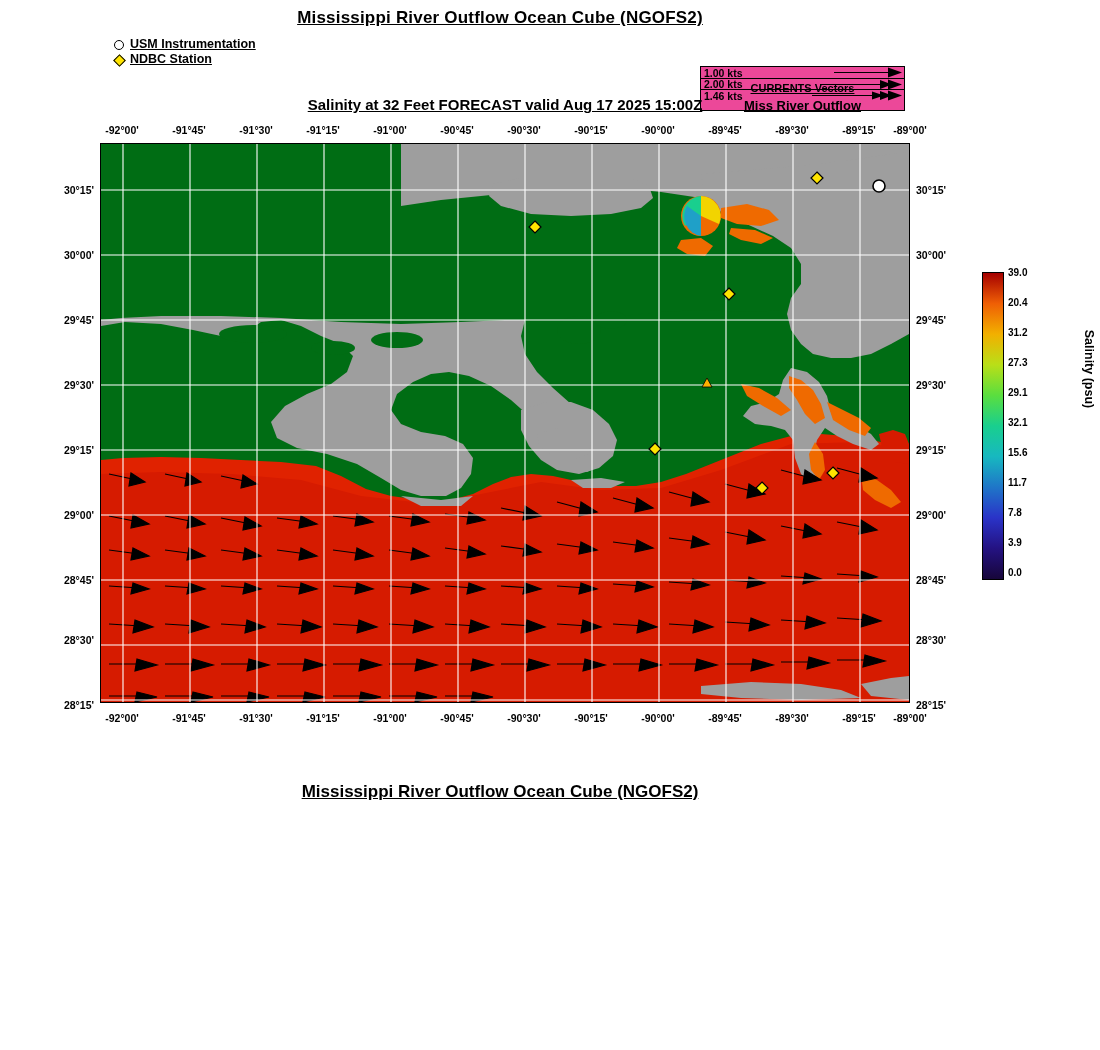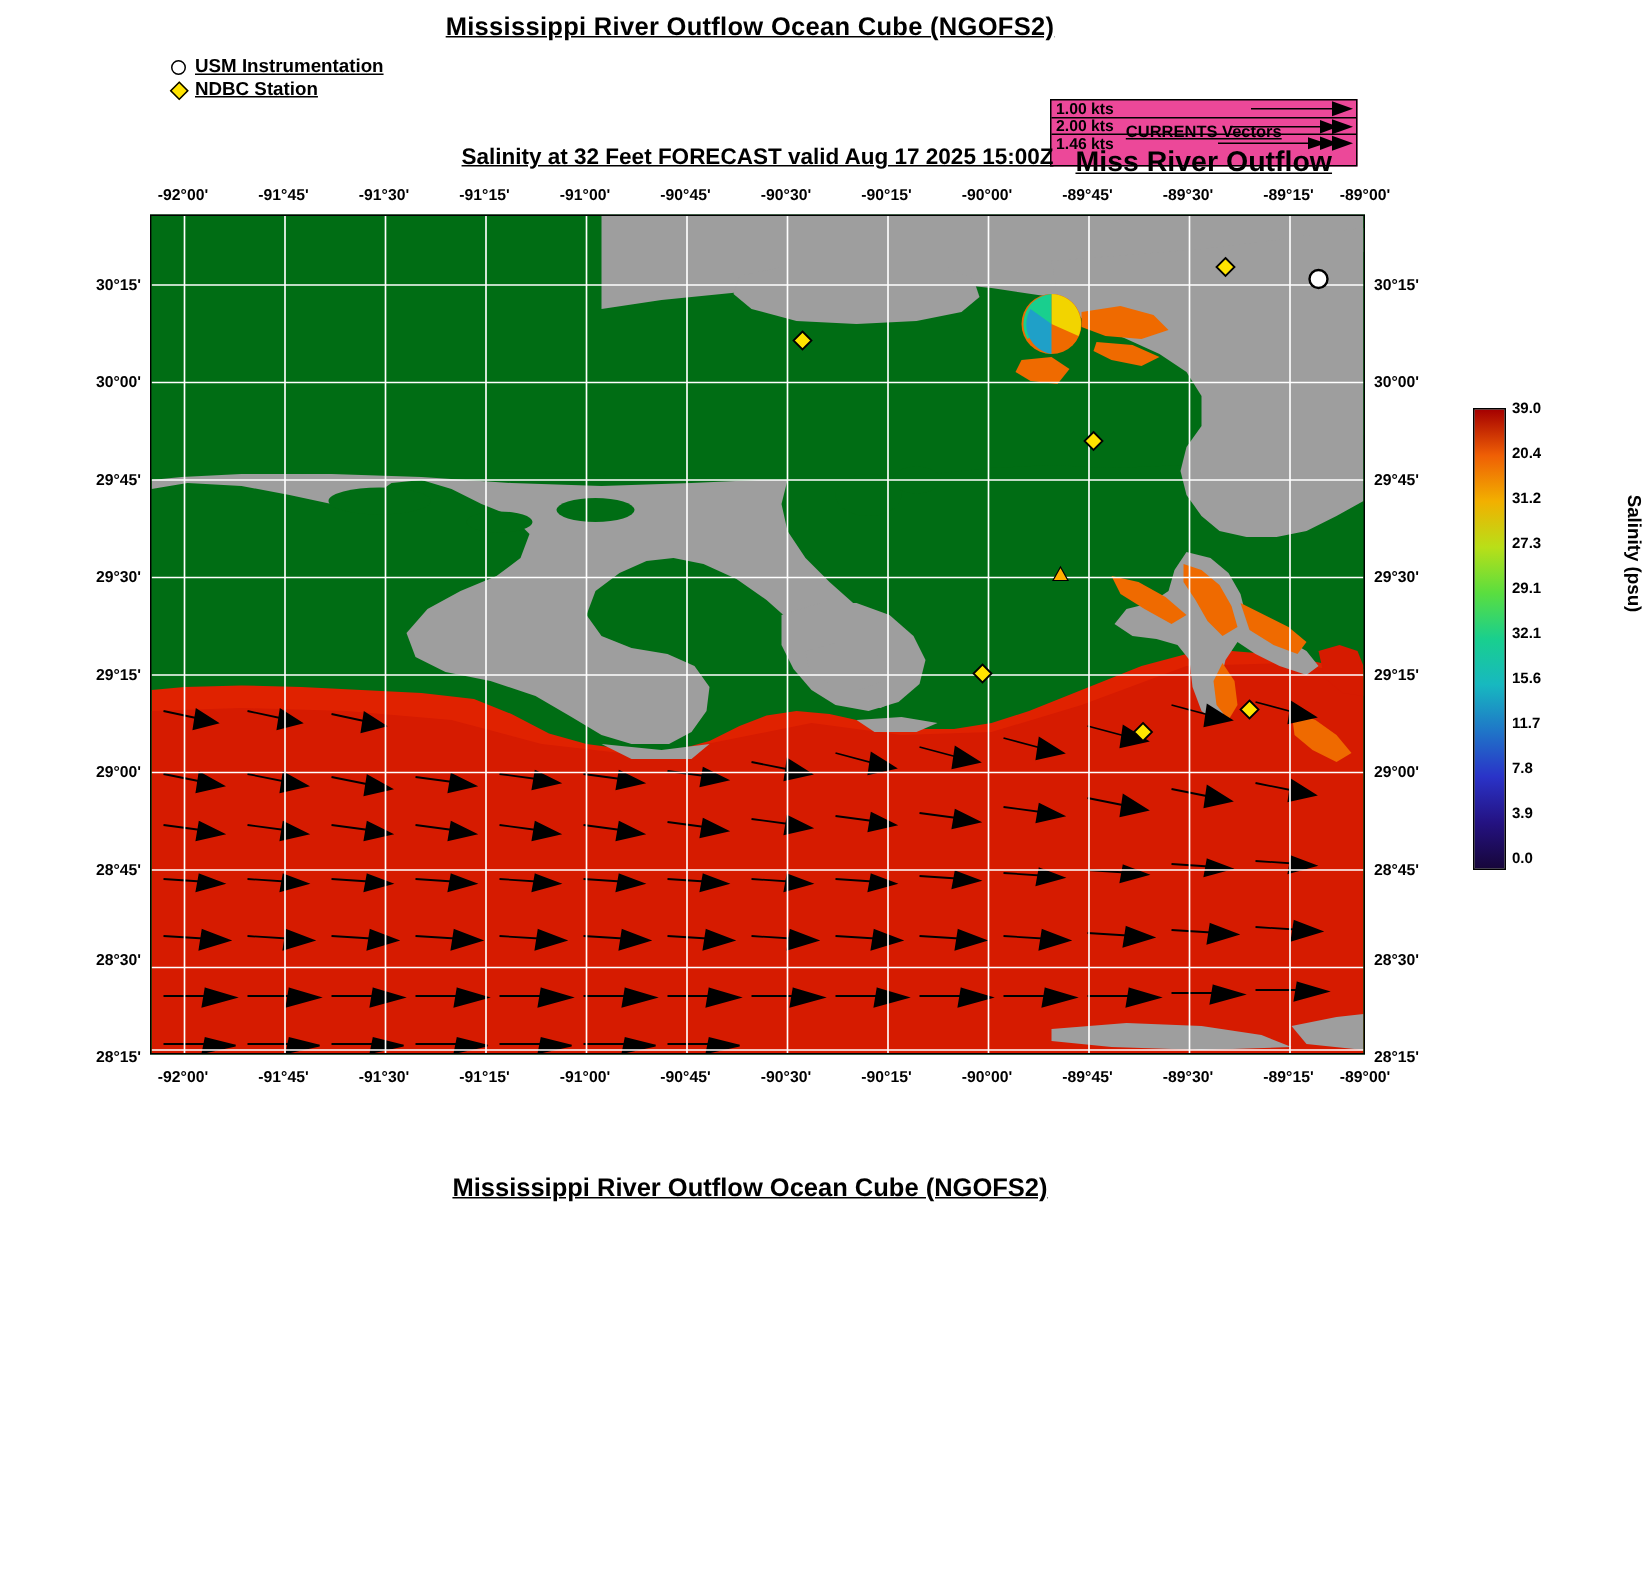--- a/index.html
+++ b/index.html
@@ -94,21 +94,21 @@
   #vector-key svg { position: absolute; right: 0; top: 0; }
   #currents-caption {
     left: 700px; top: 82px; width: 205px;
     text-align: center;
     font-size: 11px;
     font-weight: bold;
   }
   #outflow-caption {
     left: 700px; top: 98px; width: 205px;
     text-align: center;
-    font-size: 19px;
+    font-size: 13px;
     font-weight: bold;
   }
 
   
   #map-frame {
     left: 100px; top: 143px;
     width: 810px; height: 560px;
     border: 1.2px solid #000;
     box-sizing: border-box;
     overflow: hidden;

